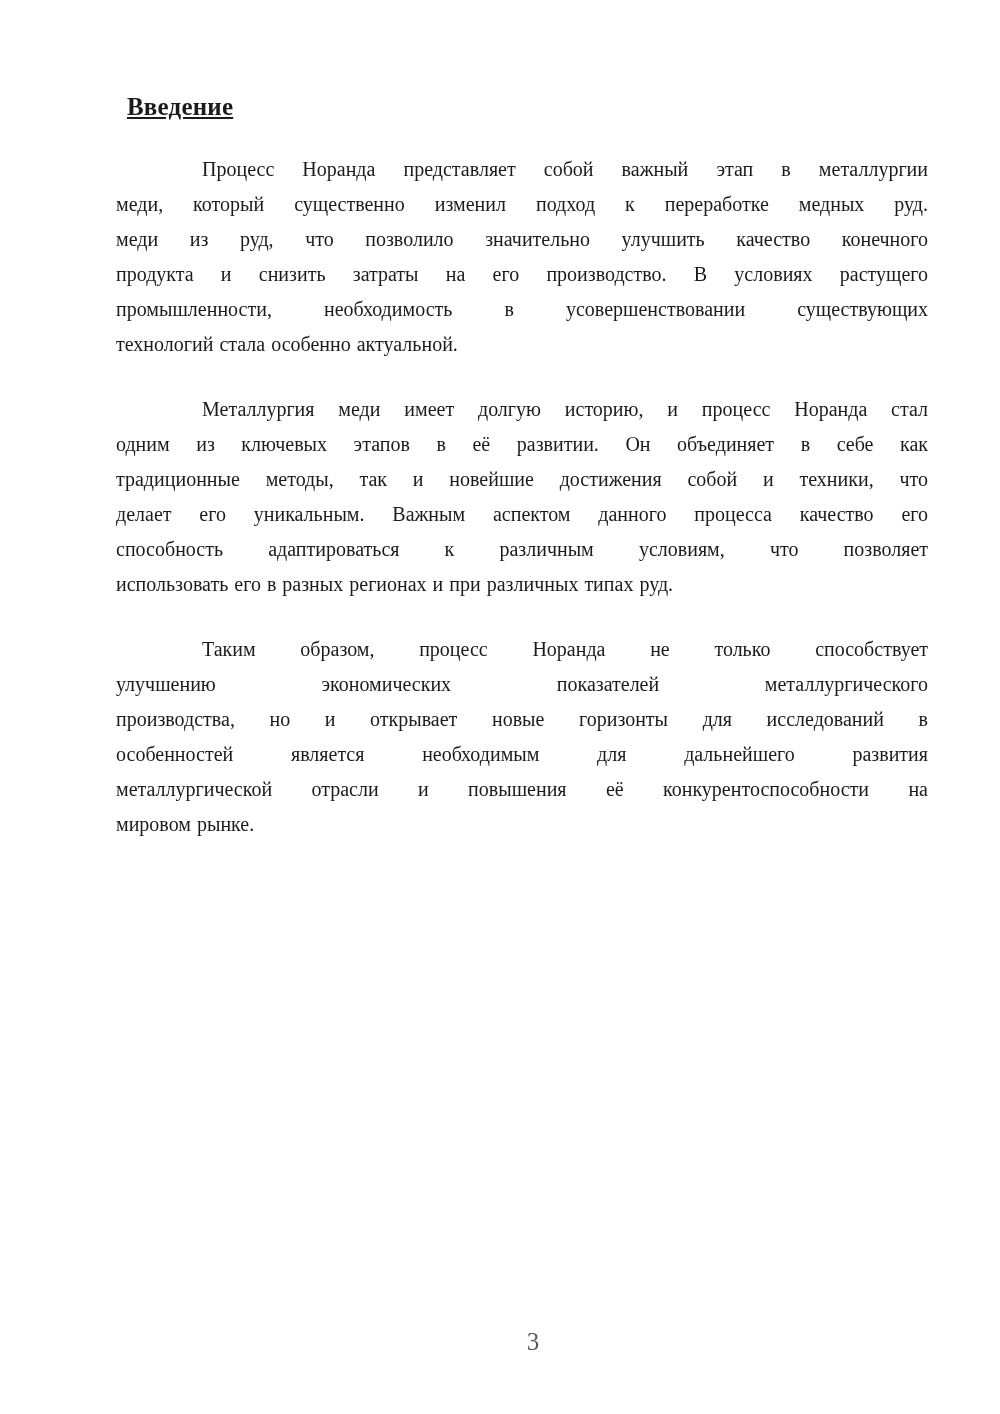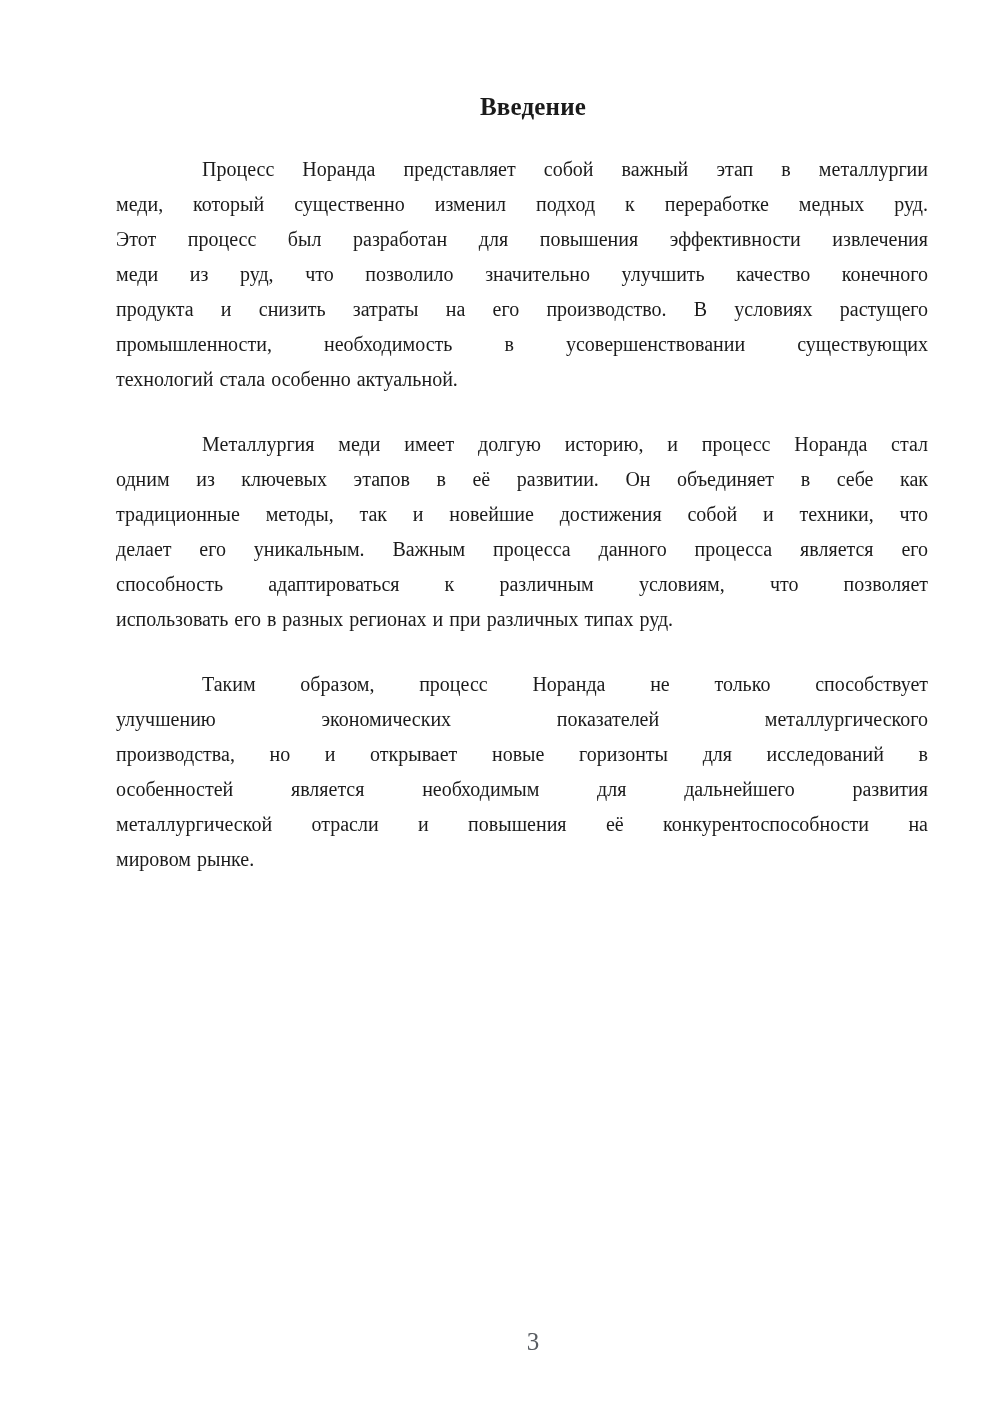--- a/index.html
+++ b/index.html
@@ -20,24 +20,24 @@
   .page {
     position: absolute;
     inset: 0;
     background: var(--page-bg);
     padding: 90px 72px 0 116px; 
   }
   .doc-title {
     font-size: 25px;
     font-weight: bold;
     line-height: 33px;
-    text-align: center;
     position: relative;
     left: 11px; 
     letter-spacing: 0.2px;
+    text-decoration: underline;
   }
   .paragraphs { margin-top: 29px; }
   .paragraph + .paragraph { margin-top: 30px; }
   .line {
     font-size: 20px;
     line-height: 35px;
     white-space: normal;
     text-align: justify;
     text-align-last: justify;
     word-spacing: 0.05em;
@@ -59,31 +59,30 @@
 </head>
 <body>
 
 <div class="page">
   <div class="doc-title">Введение</div>
 
   <div class="paragraphs">
       <div class="paragraph">
         <div class="line first">Процесс Норанда представляет собой важный этап в металлургии</div>
         <div class="line">меди, который существенно изменил подход к переработке медных руд.</div>
-        <div class="line">Этот процесс был разработан для повышения эффективности извлечения</div>
         <div class="line">меди из руд, что позволило значительно улучшить качество конечного</div>
         <div class="line">продукта и снизить затраты на его производство. В условиях растущего</div>
         <div class="line">промышленности, необходимость в усовершенствовании существующих</div>
         <div class="line last">технологий стала особенно актуальной.</div>
       </div>
       <div class="paragraph">
         <div class="line first">Металлургия меди имеет долгую историю, и процесс Норанда стал</div>
         <div class="line">одним из ключевых этапов в её развитии. Он объединяет в себе как</div>
         <div class="line">традиционные методы, так и новейшие достижения собой и техники, что</div>
-        <div class="line">делает его уникальным. Важным процесса данного процесса является его</div>
+        <div class="line">делает его уникальным. Важным аспектом данного процесса качество его</div>
         <div class="line">способность адаптироваться к различным условиям, что позволяет</div>
         <div class="line last">использовать его в разных регионах и при различных типах руд.</div>
       </div>
       <div class="paragraph">
         <div class="line first">Таким образом, процесс Норанда не только способствует</div>
         <div class="line">улучшению экономических показателей металлургического</div>
         <div class="line">производства, но и открывает новые горизонты для исследований в</div>
         <div class="line">особенностей является необходимым для дальнейшего развития</div>
         <div class="line">металлургической отрасли и повышения её конкурентоспособности на</div>
         <div class="line last">мировом рынке.</div>

